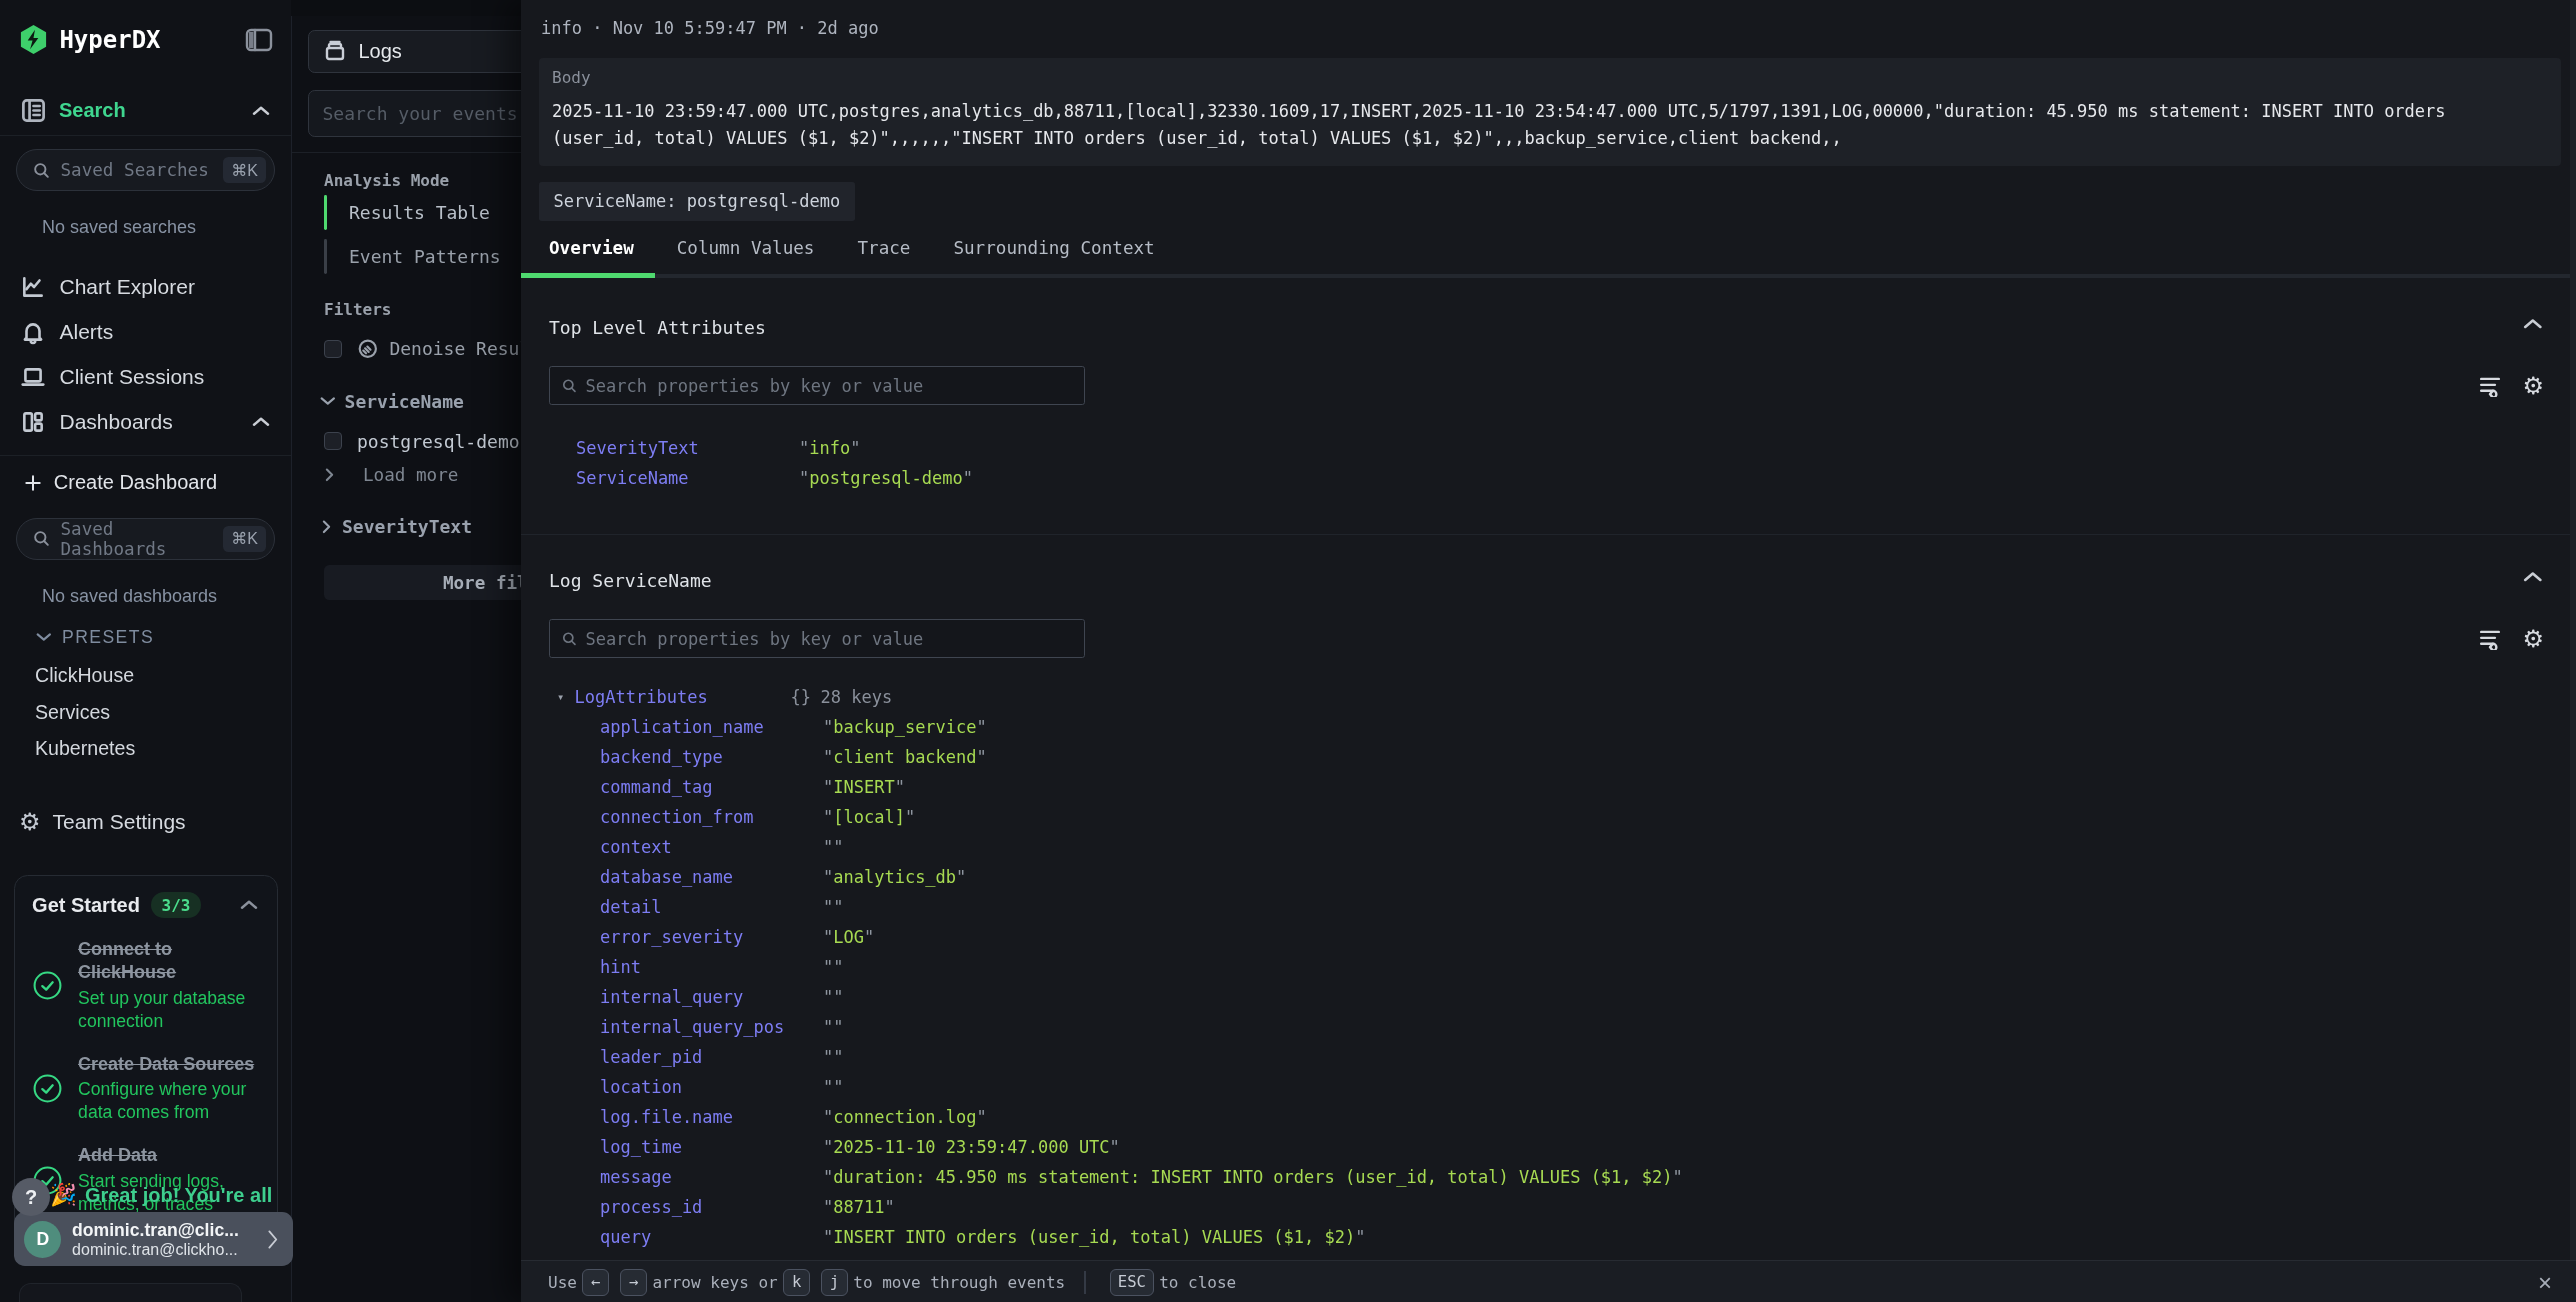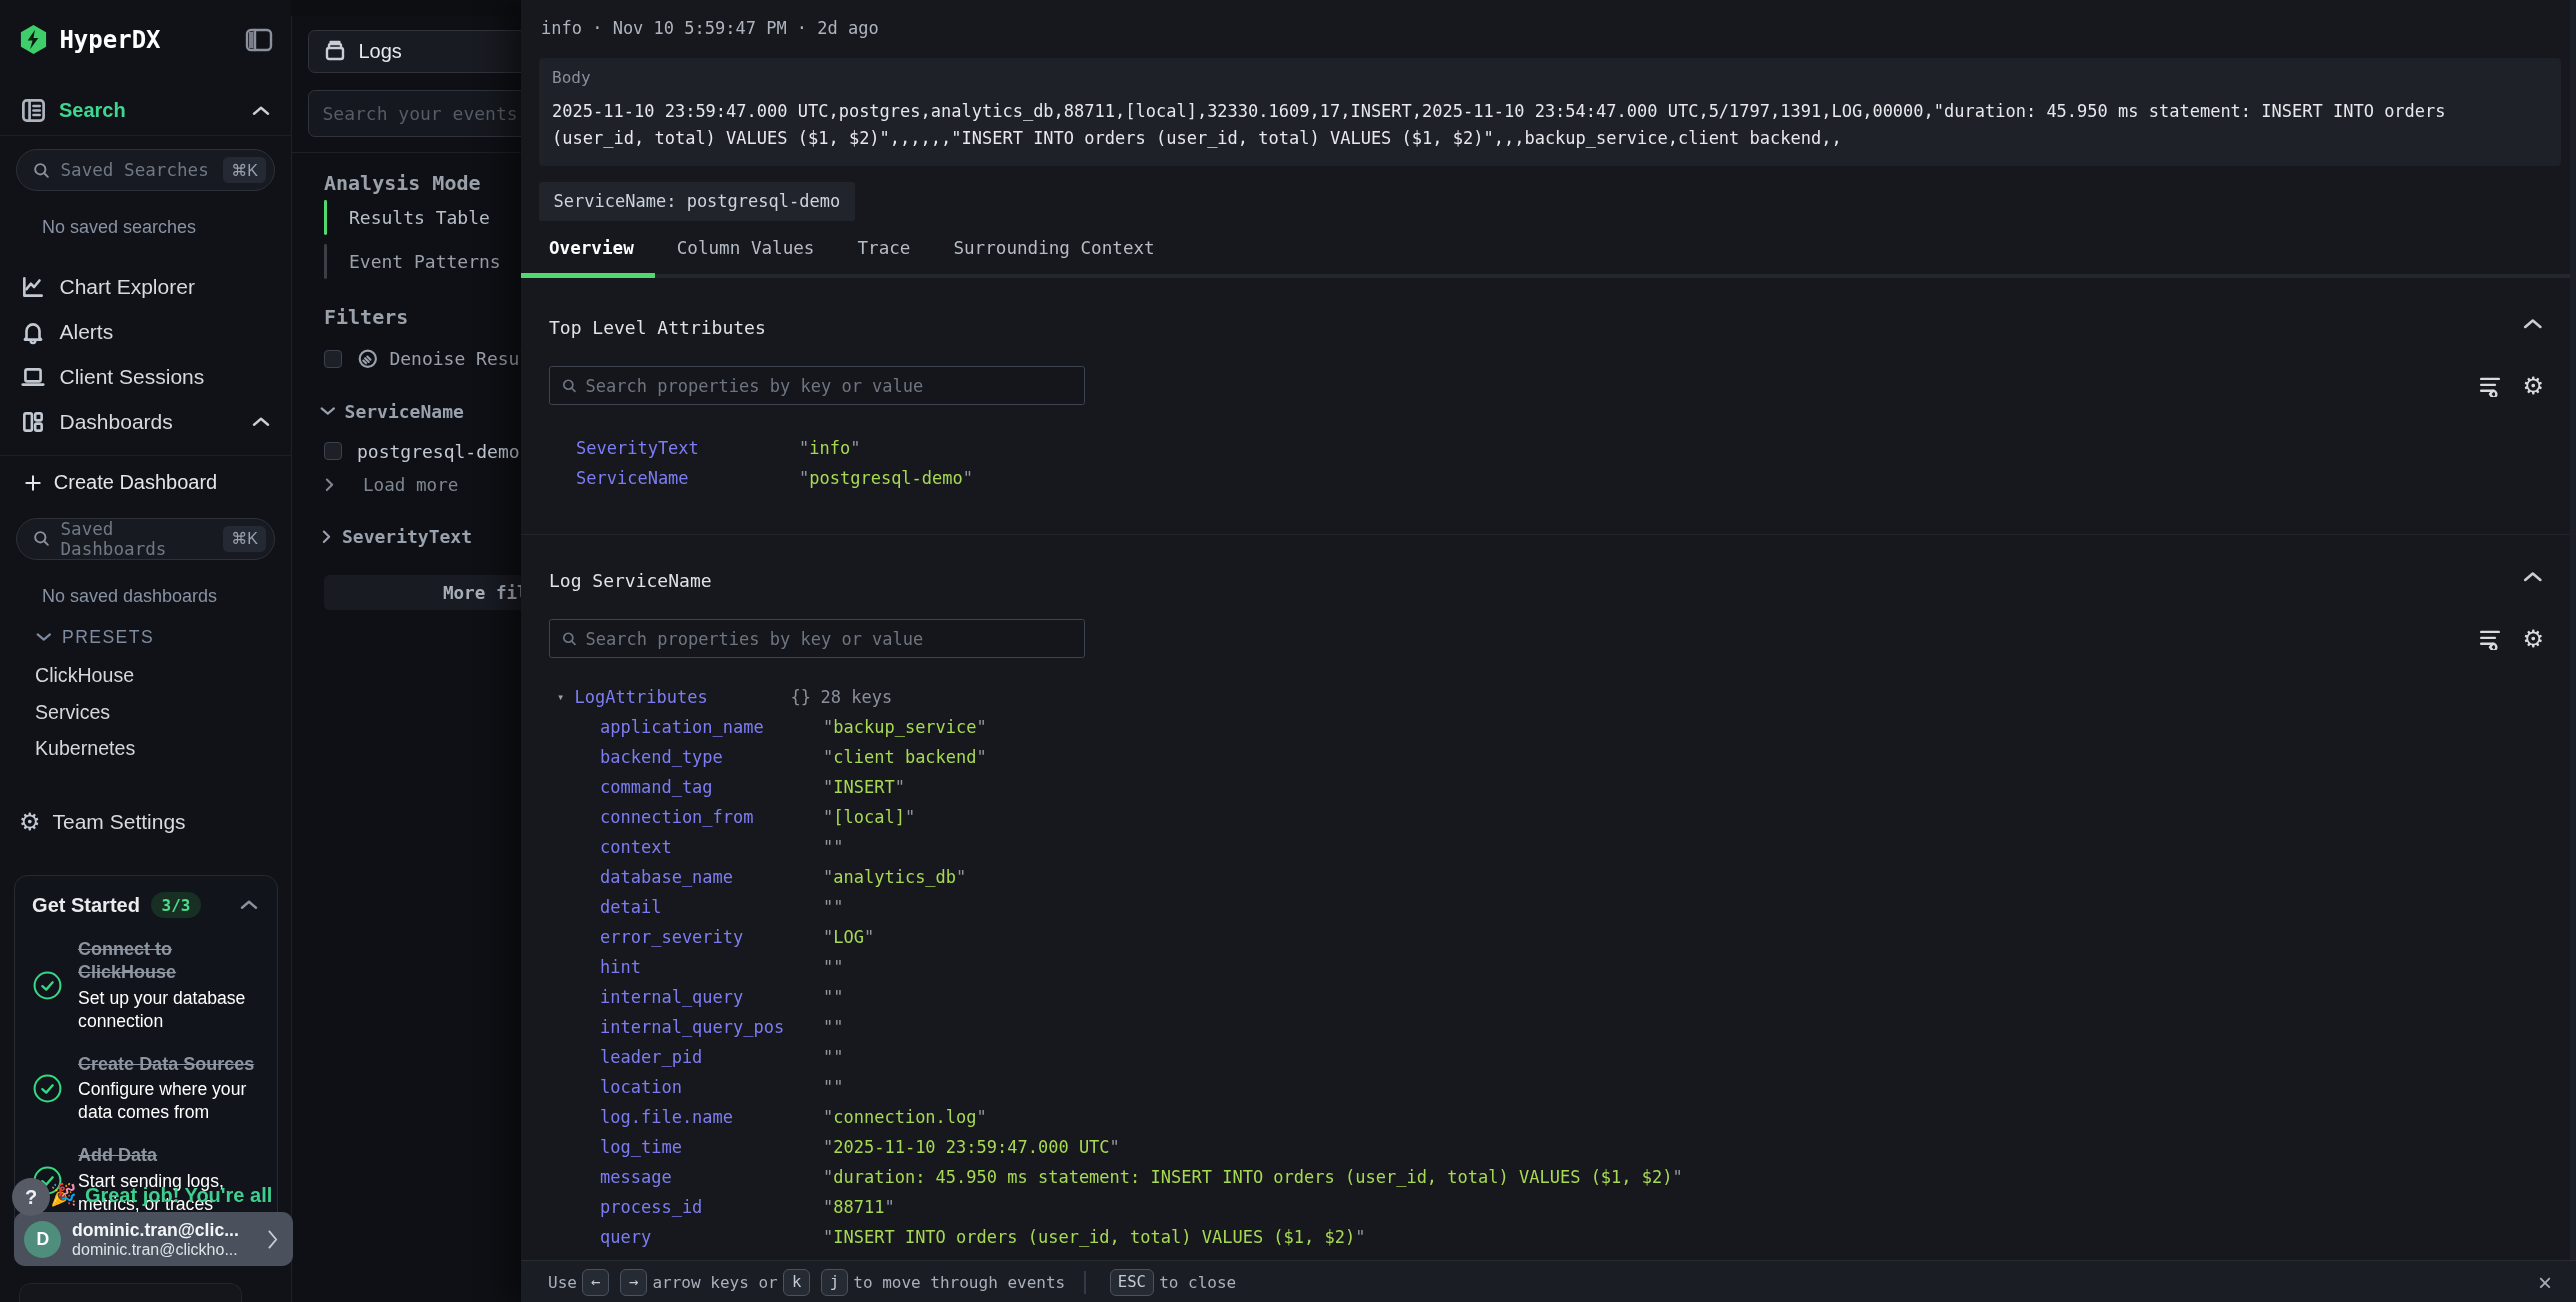--- a/index.html
+++ b/index.html
@@ -38,42 +38,42 @@
   .team-row .nlbl{font-size:21px;color:var(--navtxt);margin-left:12px;}
   .gs-card{margin:41px 13.5px 0 13.5px;border:1.4px solid #262b33;border-radius:13.5px;background:#11141a;padding:16px 17.6px;}
   .gs-head{display:flex;align-items:center;}
   .gs-title{font-size:20px;font-weight:bold;color:#e8eaee;}
   .gs-badge{font-family:var(--mono);font-size:16px;font-weight:bold;color:#4bdc8c;background:#173023;border-radius:676px;padding:3.4px 10.8px;margin-left:10.8px;flex:none;}
   .gs-head .sp{flex:1;}
   .gs-item{display:flex;align-items:center;margin-top:20px;}
   .gs-check{flex:none;width:31px;height:31px;margin-right:15px;}
   .gs-texts{flex:1;}
   .gs-t{font-size:18px;font-weight:bold;color:#8d95a0;text-decoration:line-through;line-height:23px;}
-  .gs-d{font-size:17.6px;color:#ffffff;line-height:23px;margin-top:2.7px;}
+  .gs-d{font-size:17.6px;color:#22c55e;line-height:23px;margin-top:2.7px;}
   .help-circle{position:absolute;left:12px;top:1178px;width:38px;height:38px;border-radius:50%;background:#565b66;color:#eef0f3;font-size:20px;font-weight:bold;display:flex;align-items:center;justify-content:center;z-index:6;}
   .great-row{position:absolute;left:50px;top:1182px;display:flex;align-items:center;z-index:4;width:230px;}
   .great-emoji{font-size:21.6px;}
   .great-text{font-size:20px;font-weight:bold;color:#3ecf8e;margin-left:8px;line-height:26px;}
   .user-chip{position:absolute;left:13.5px;top:1212px;width:279px;height:54px;background:#4a505c;border-radius:10.8px;display:flex;align-items:center;padding:0 10.8px;z-index:5;}
   .avatar{flex:none;width:37px;height:37px;border-radius:50%;background:#4f8d7d;color:#fff;font-size:17.6px;font-weight:bold;display:flex;align-items:center;justify-content:center;}
   .user-texts{flex:1;margin-left:10.8px;overflow:hidden;}
   .user-name{font-size:17.6px;font-weight:bold;color:#f2f4f6;white-space:nowrap;}
   .user-email{font-size:16px;color:#dfe3e8;white-space:nowrap;}
   .user-chev{color:#c8ccd4;}
   .bottom-card{position:absolute;left:19px;top:1283px;width:223px;height:47px;background:#14161c;border:1.4px solid #20242b;border-bottom:none;border-radius:12px 12px 0 0;text-align:center;padding-top:15px;font-size:18px;color:#aab0b9;overflow:hidden;}
 
   
   #filter-panel{position:absolute;left:291px;top:16px;width:399px;height:1303px;background:var(--panel-bg);border-left:1.4px solid #1d212a;}
   .src-btn{display:flex;align-items:center;margin:13.5px 16px 0 16px;height:43px;border:1.4px solid var(--border);border-radius:6.8px;background:#181b21;padding:0 13.5px;}
   .src-btn .slbl{font-size:20px;color:#e6e9ed;margin-left:12px;}
   .evt-search{display:flex;align-items:center;margin:17.6px 16px 0 16px;height:47px;border:1.4px solid var(--border);border-radius:6.8px;background:#15181e;padding:0 13.5px;}
   .evt-search input{background:transparent;border:none;font-family:var(--mono);font-size:18px;color:#c6ccd5;width:100%;}
   .evt-search input::placeholder{color:#555c66;}
   .fp-div{border-top:1.4px solid #1c2027;margin-top:15px;}
-  .fp-h{font-family:var(--mono);font-weight:bold;font-size:20px;color:#9aa1ab;margin:17.6px 0 0 32px;}
+  .fp-h{font-family:var(--mono);font-weight:bold;font-size:16px;color:#9aa1ab;margin:17.6px 0 0 32px;}
   .mode-item{display:flex;align-items:center;height:41px;margin:2.7px 0 0 32px;}
   .mode-item:first-of-type{margin-top:15px;}
   .mode-bar{width:3.4px;height:35px;background:#3a3f47;border-radius:1.4px;}
   .mode-item.active .mode-bar{background:var(--green);}
   .mode-lbl{font-family:var(--mono);font-size:18px;color:#9aa1ab;margin-left:21.6px;}
   .mode-item.active .mode-lbl{color:#b9c0c9;}
   .chk-row{display:flex;align-items:center;margin:19px 0 0 32px;}
   .chk{flex:none;width:18px;height:18px;border:1.4px solid #3c424d;border-radius:4px;background:#1d2027;}
   .chk-lbl{font-family:var(--mono);font-size:18px;color:#b9c0c9;margin-left:15px;white-space:nowrap;display:flex;align-items:center;}
   .grp-row{display:flex;align-items:center;margin:31px 0 0 27px;color:#99a1ad;}

